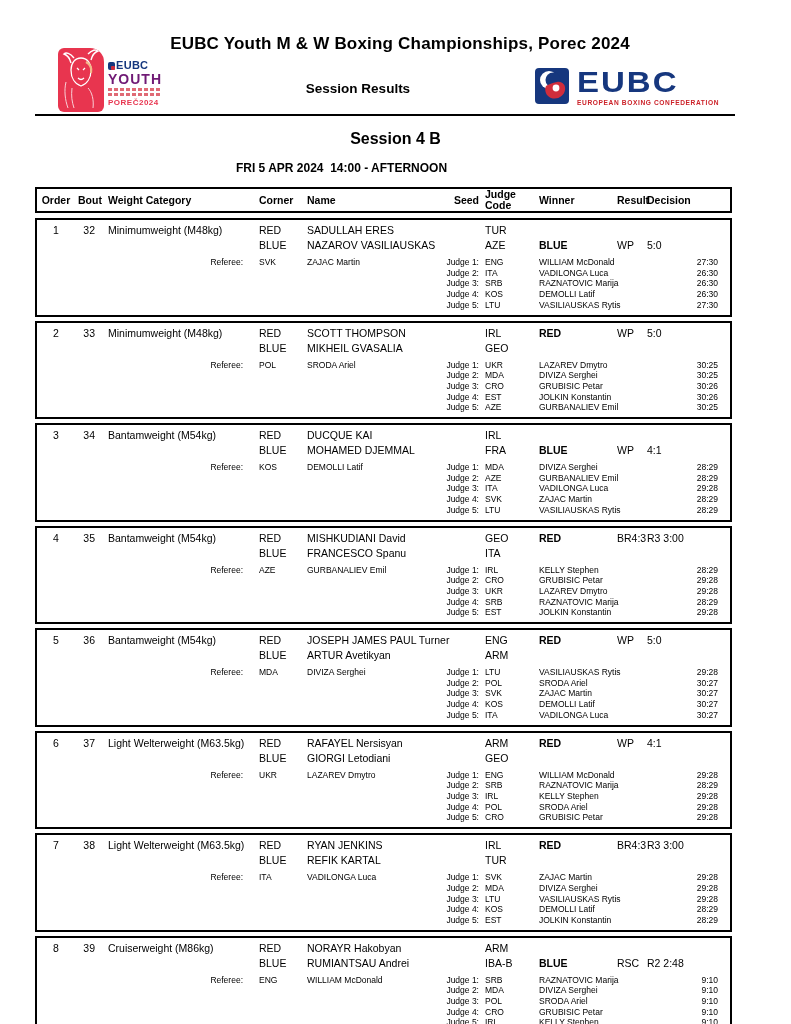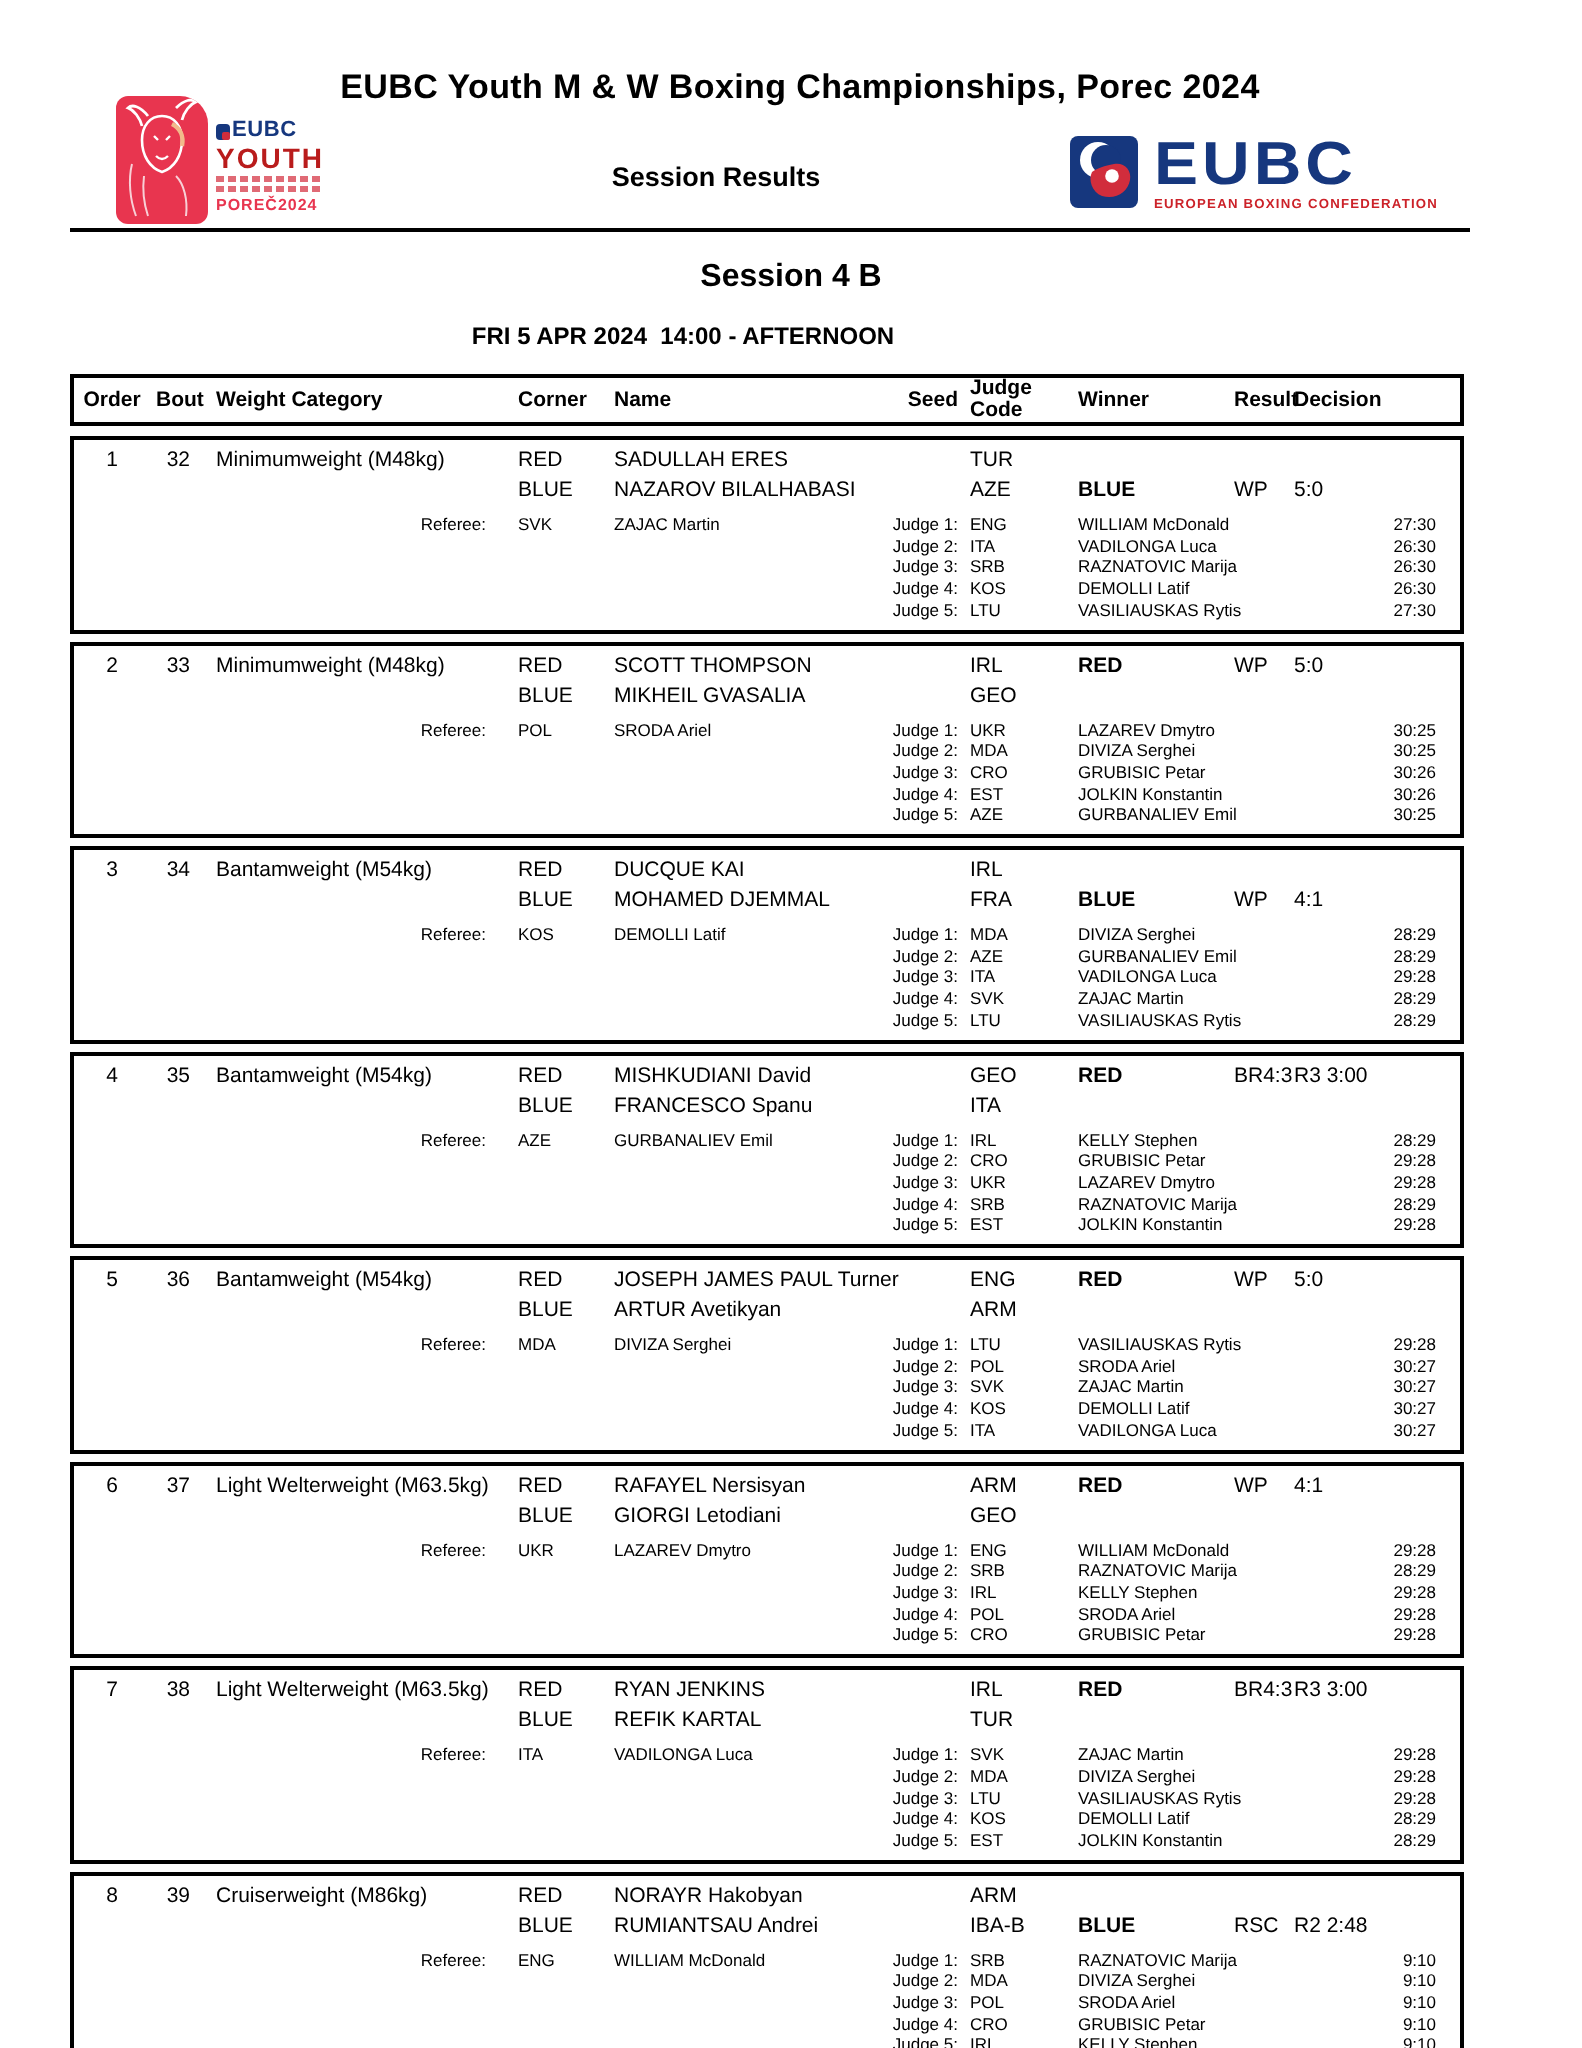--- a/index.html
+++ b/index.html
@@ -18,21 +18,21 @@
     text-align:center; font-size:13.5px; font-weight:bold; }
 
   .left-logo { position:absolute; top:48px; left:58px; width:112px; height:66px; display:flex; }
   .bull-box { width:46px; height:64px; background:#e8354f; border-radius:6px 14px 6px 6px; position:relative; overflow:hidden; flex:0 0 auto; }
   .bull-box svg { position:absolute; inset:0; }
   .left-logo-text { margin-left:4px; padding-top:12px; line-height:1; }
   .ll-eubc-row { display:flex; align-items:center; gap:1px; }
   .ll-glove { width:7px; height:8px; background:#16377e; border-radius:2px; position:relative; flex:0 0 auto; }
   .ll-glove::after { content:""; position:absolute; right:0; bottom:0; width:4px; height:4px; background:#d12d3c; border-radius:1px; }
   .ll-eubc { font-size:11px; font-weight:bold; color:#16377e; letter-spacing:.3px; }
-  .ll-youth { font-size:14px; font-weight:bold; color:#b91c1c; letter-spacing:1px; margin-top:1px; }
+  .ll-youth { font-size:14px; font-weight:bold; color:#701a75; letter-spacing:1px; margin-top:1px; }
   .ll-fineprint { width:52px; height:3px; margin-top:2px;
     background:repeating-linear-gradient(90deg,#e06a75 0 4px,transparent 4px 6px); }
   .ll-porec { font-size:8px; font-weight:bold; color:#e8354f; letter-spacing:.5px; margin-top:3px; }
 
   .right-logo { position:absolute; top:66px; left:534px; width:212px; }
   .rl-row { display:flex; align-items:flex-start; gap:5px; }
   .rl-glove { width:38px; height:40px; flex:0 0 auto; }
   .rl-text { line-height:1; }
   .rl-eubc { font-size:33px; font-weight:bold; color:#16377e; letter-spacing:2px;
     font-stretch:condensed; transform:scaleY(.92); transform-origin:top left; }
@@ -153,21 +153,21 @@
         <div class="c pl6">TUR</div>
         <div class="c pl8 bold"></div>
         <div class="c pl8"></div>
         <div class="c pl11"></div>
       </div>
       <div class="comp-row grid">
         <div class="c"></div>
           <div class="c"></div>
           <div class="c"></div>
         <div class="c pl16">BLUE</div>
-        <div class="c pl18">NAZAROV BILALHABASI</div>
+        <div class="c pl18">NAZAROV VASILIAUSKAS</div>
         <div class="c"></div>
         <div class="c pl6">AZE</div>
         <div class="c pl8 bold">BLUE</div>
         <div class="c pl8">WP</div>
         <div class="c pl11">5:0</div>
       </div>
       <div class="officials">
     <div class="judge-row grid">
       <div class="c right span13">Referee:</div>
       <div class="c pl16">SVK</div>

